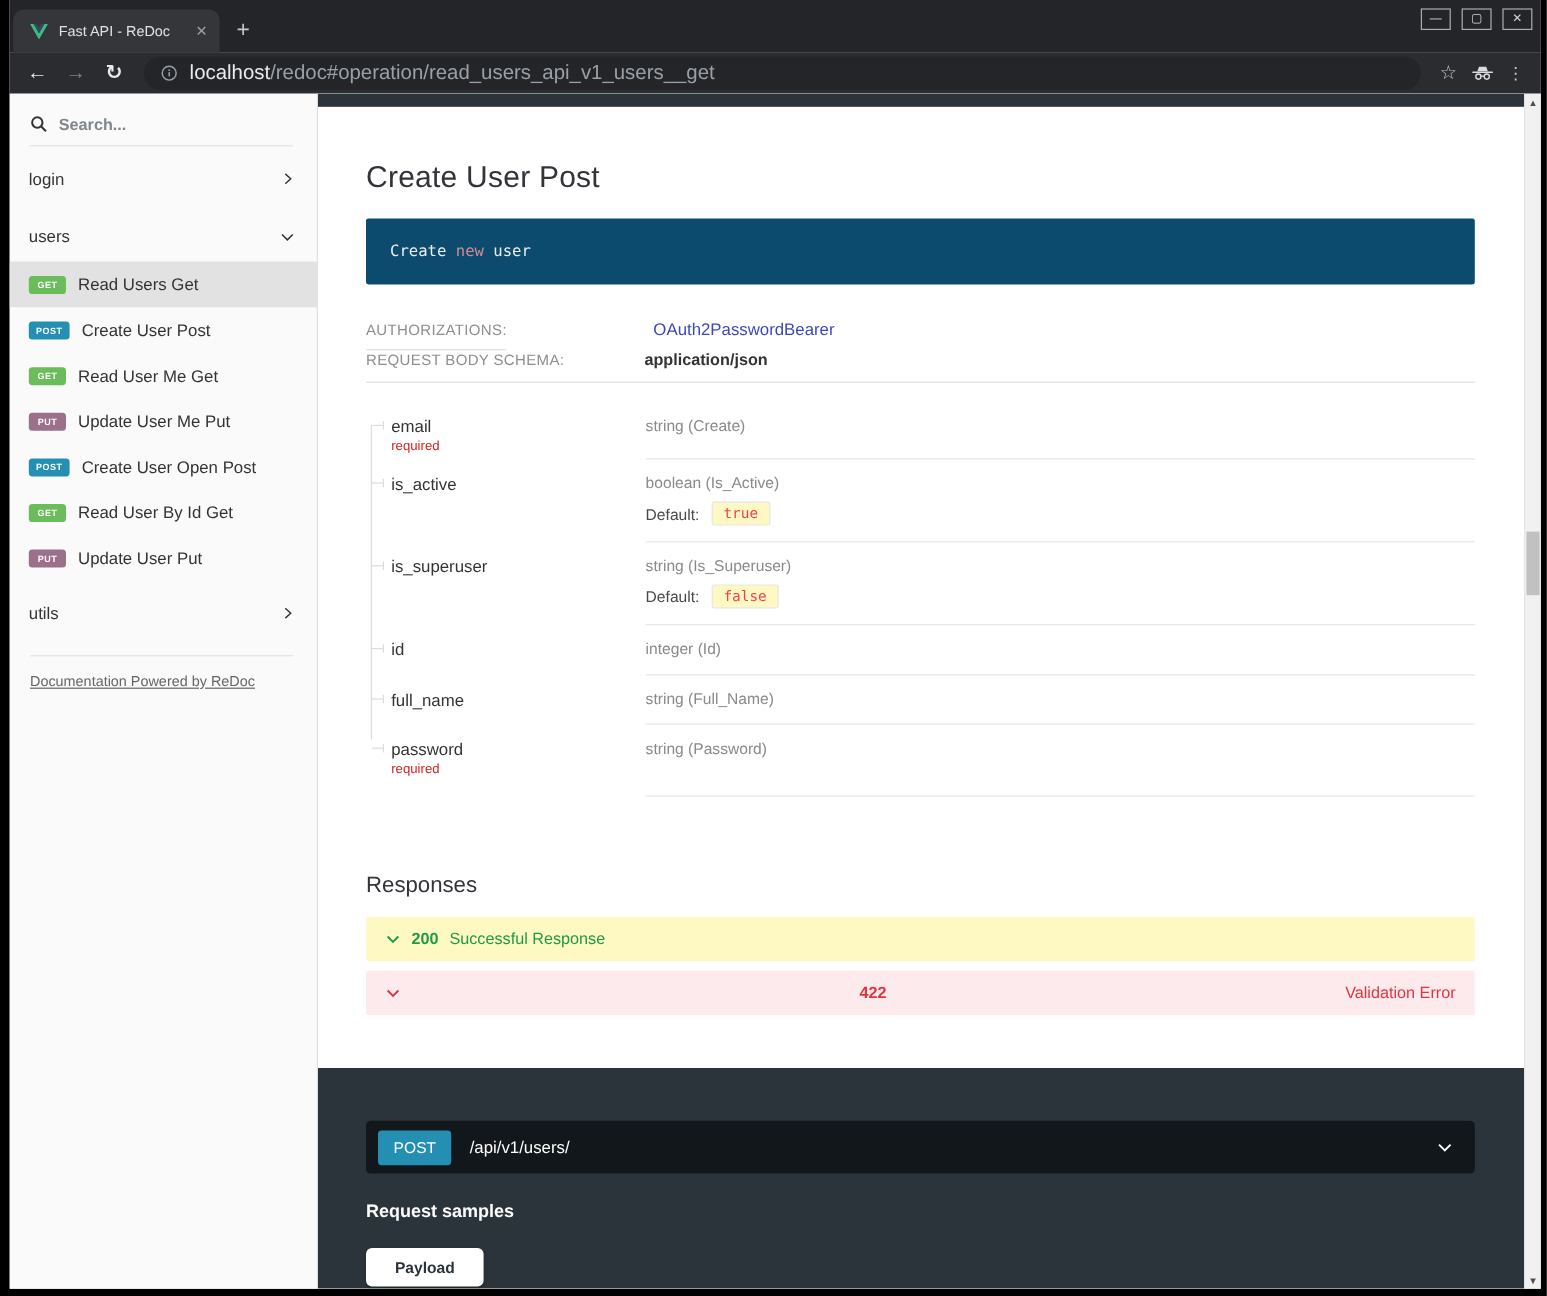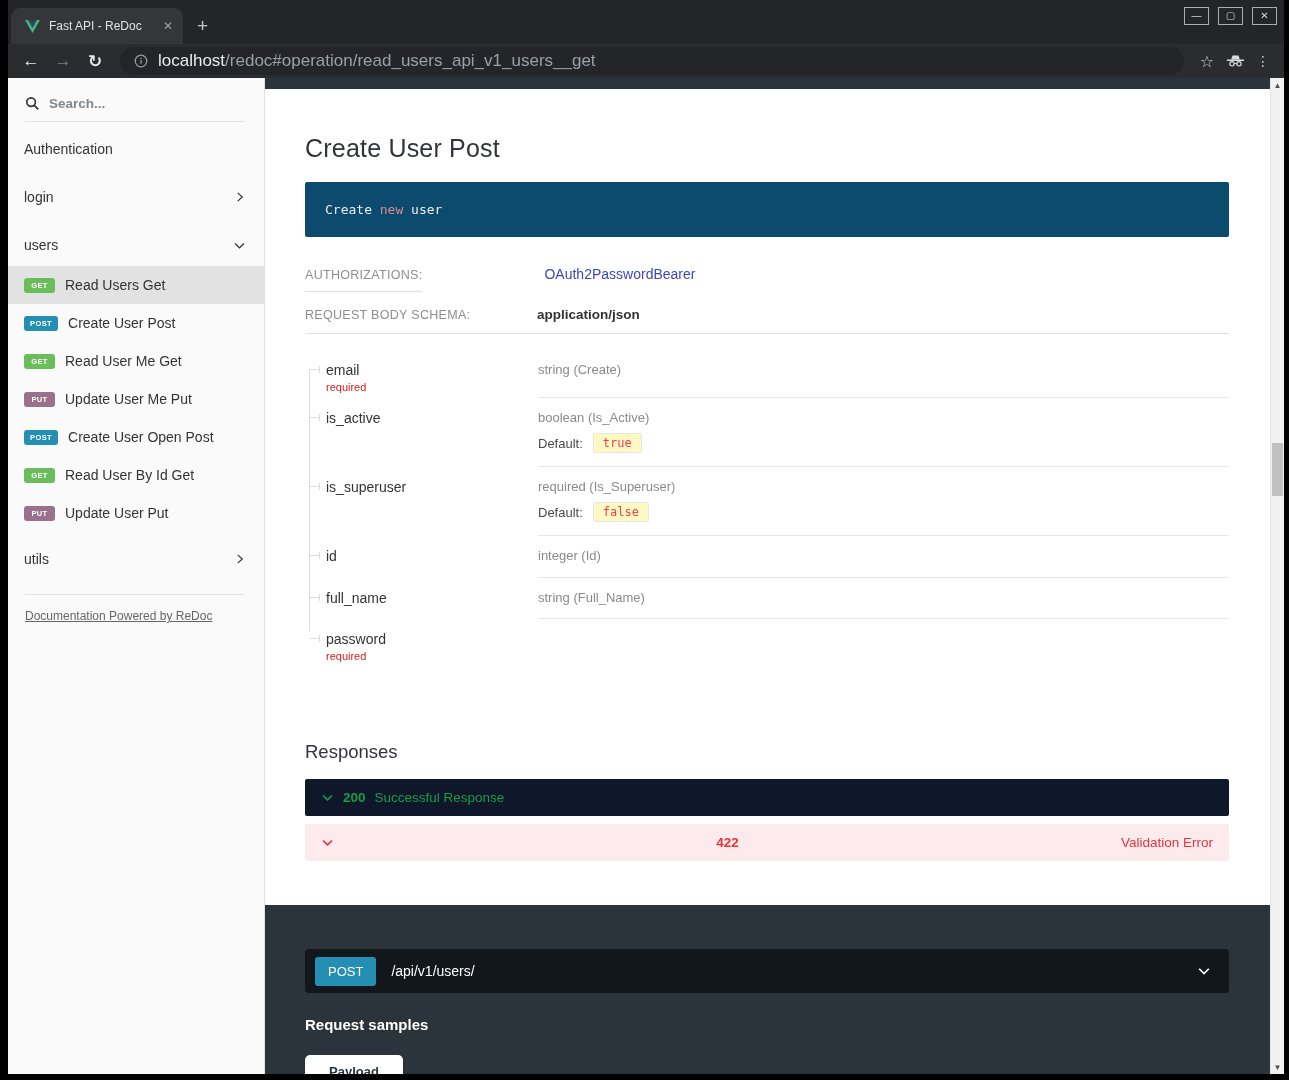--- a/index.html
+++ b/index.html
@@ -51,21 +51,21 @@
   
   .content { flex:1; background:#fff; display:flex; flex-direction:column; overflow:hidden; min-width:0; }
   .darkstrip { height:11px; background:#2a343a; flex:0 0 auto; }
   .cpad { padding:0 41px 0 40px; flex:0 0 auto; }
   h1.optitle { margin-top:45px; font-size:25px; font-weight:400; color:#32343a; letter-spacing:.2px; }
   .codeblock { margin-top:19px; background:#0c4a6e; border-radius:2px; padding:20px; font-family:"DejaVu Sans Mono","Liberation Mono",monospace; font-size:13px; color:#ebeff0; }
   .codeblock .hl { color:#d48a94; }
 
   .kvrow { display:flex; align-items:baseline; }
   .kvrow.auth { margin-top:29px; }
-  .kvrow.schema { margin-top:15px; border-bottom:1px solid #e0e0e0; padding-bottom:11px; }
+  .kvrow.schema { border-bottom:1px solid #e0e0e0; padding-bottom:11px; }
   .kvlabel { font-size:12.5px; color:#8e8e8e; letter-spacing:.3px; flex:0 0 232px; }
   .kvrow.auth .kvlabel { flex:0 0 auto; border-bottom:1px solid #e0e0e0; padding-bottom:9px; margin-right:122px; }
   .linkval { font-size:14px; color:#3b48b8; cursor:pointer; }
   .ctval { font-size:13.5px; font-weight:700; color:#333; }
 
   .fields { margin-top:16px; position:relative; }
   .rail { position:absolute; left:4px; top:19px; height:262px; border-left:1px solid #dcdcdc; }
   .frow { display:grid; grid-template-columns:233px 1fr; }
   .fname { padding:12px 10px 0 21px; position:relative; font-size:14px; color:#333; }
   .fname::before { content:""; position:absolute; left:5px; top:19px; width:9px; height:1px; background:#dcdcdc; }
@@ -74,21 +74,21 @@
   .ftype { padding:12px 0 13px 0; border-bottom:1px solid #e7e7e7; font-size:13px; color:#8a8a8a; }
   .fdefault { margin-top:8px; color:#4a4a4a; font-size:13px; display:flex; align-items:center; gap:10px; }
   .defbox { font-family:"DejaVu Sans Mono","Liberation Mono",monospace; font-size:12px; color:#ef4056; background:#fef9c3; border:1px solid #e6e6e6; border-radius:2px; padding:2px 9px; }
   .r-email { min-height:48px; } .r-active { min-height:64px; } .r-super { min-height:65px; }
   .r-full { min-height:41px; } .r-id { min-height:42px; } .r-pass { min-height:60px; }
 
   h2.resptitle { margin-top:62px; font-size:18.5px; font-weight:400; color:#32343a; }
   .respbar { margin-top:16px; height:37px; border-radius:2px; display:flex; align-items:center; gap:9px; padding:0 16px; font-size:13.5px; cursor:pointer; }
   .respbar + .respbar { margin-top:8px; }
   .respbar .code { font-weight:700; }
-  .resp-ok { background:#0f172a; color:#1d9b45; }
+  .resp-ok { background:#fef9c3; color:#1d9b45; }
   .resp-err { background:#fdeaec; color:#e0353f;justify-content:space-between; }
 
   
   .panel { margin-top:44px; background:#2a343a; flex:1 1 auto; padding:44px 41px 0 40px; min-height:0; }
   .endpoint { background:#11171a; border-radius:4px; height:44px; display:flex; align-items:center; padding:0 18px 0 10px; gap:15px; cursor:pointer; }
   .epbadge { background:#248fb2; color:#fff; font-size:13px; border-radius:3px; padding:7px 13px; }
   .eppath { color:#fff; font-size:14px; flex:1; }
   .samples-title { margin-top:23px; color:#fff; font-size:15px; font-weight:700; }
   .payload-tab { margin-top:22px; width:98px; height:32px; background:#fff; border-radius:5px; color:#2a343a; font-size:13px; font-weight:700; display:flex; align-items:center; justify-content:center; cursor:pointer; box-shadow:0 1px 2px rgba(0,0,0,.3); }
 
@@ -158,23 +158,20 @@
         <span>
           <svg width="15" height="15" viewBox="0 0 16 16">
               <circle cx="6.5" cy="6.5" r="4.6" fill="none" stroke="#333" stroke-width="1.8"></circle>
               <line x1="10.2" y1="10.2" x2="14.2" y2="14.2" stroke="#333" stroke-width="1.8"></line>
             </svg>
         </span>
         <input type="text" placeholder="Search..." style="">
       </div>
 
       <div class="srow section">
-        <span class="lbl">Authentication</span>
-      </div>
-      <div class="srow section">
         <span class="lbl">login</span>
         <span class="chev">
             <svg width="12" height="12" viewBox="0 0 16 16">
               <path d="M5 2.5L11 8l-6 5.5" fill="none" stroke="#333" stroke-width="1.6"></path>
             </svg>
           </span>
       </div>
       <div class="srow section">
         <span class="lbl">users</span>
         <span class="chev">
@@ -264,21 +261,21 @@
                   <span class="defbox">true</span>
                 </div>
             </div>
           </div>
 
           <div class="frow r-super">
             <div class="fname">
                 <div>is_superuser</div>
               </div>
             <div class="ftype">
-              <div>required (Is_Superuser)</div>
+              <div>string (Is_Superuser)</div>
               <div class="fdefault">
                   <span>Default:</span>
                   <span class="defbox">false</span>
                 </div>
             </div>
           </div>
 
           <div class="frow r-id">
             <div class="fname">
                 <div>id</div>
@@ -291,20 +288,21 @@
                 <div>full_name</div>
               </div>
             <div class="ftype">string (Full_Name)</div>
           </div>
 
           <div class="frow r-pass">
             <div class="fname">
               <div>password</div>
               <div class="freq">required</div>
             </div>
+            <div class="ftype">string (Password)</div>
           </div>
         </div>
 
         <h2 class="resptitle">Responses</h2>
 
         <div class="respbar resp-ok">
           <span>
               <svg width="13" height="13" viewBox="0 0 16 16">
                 <path d="M2.5 5.5L8 11l5.5-5.5" fill="none" stroke="currentColor" stroke-width="2"></path>
               </svg>

